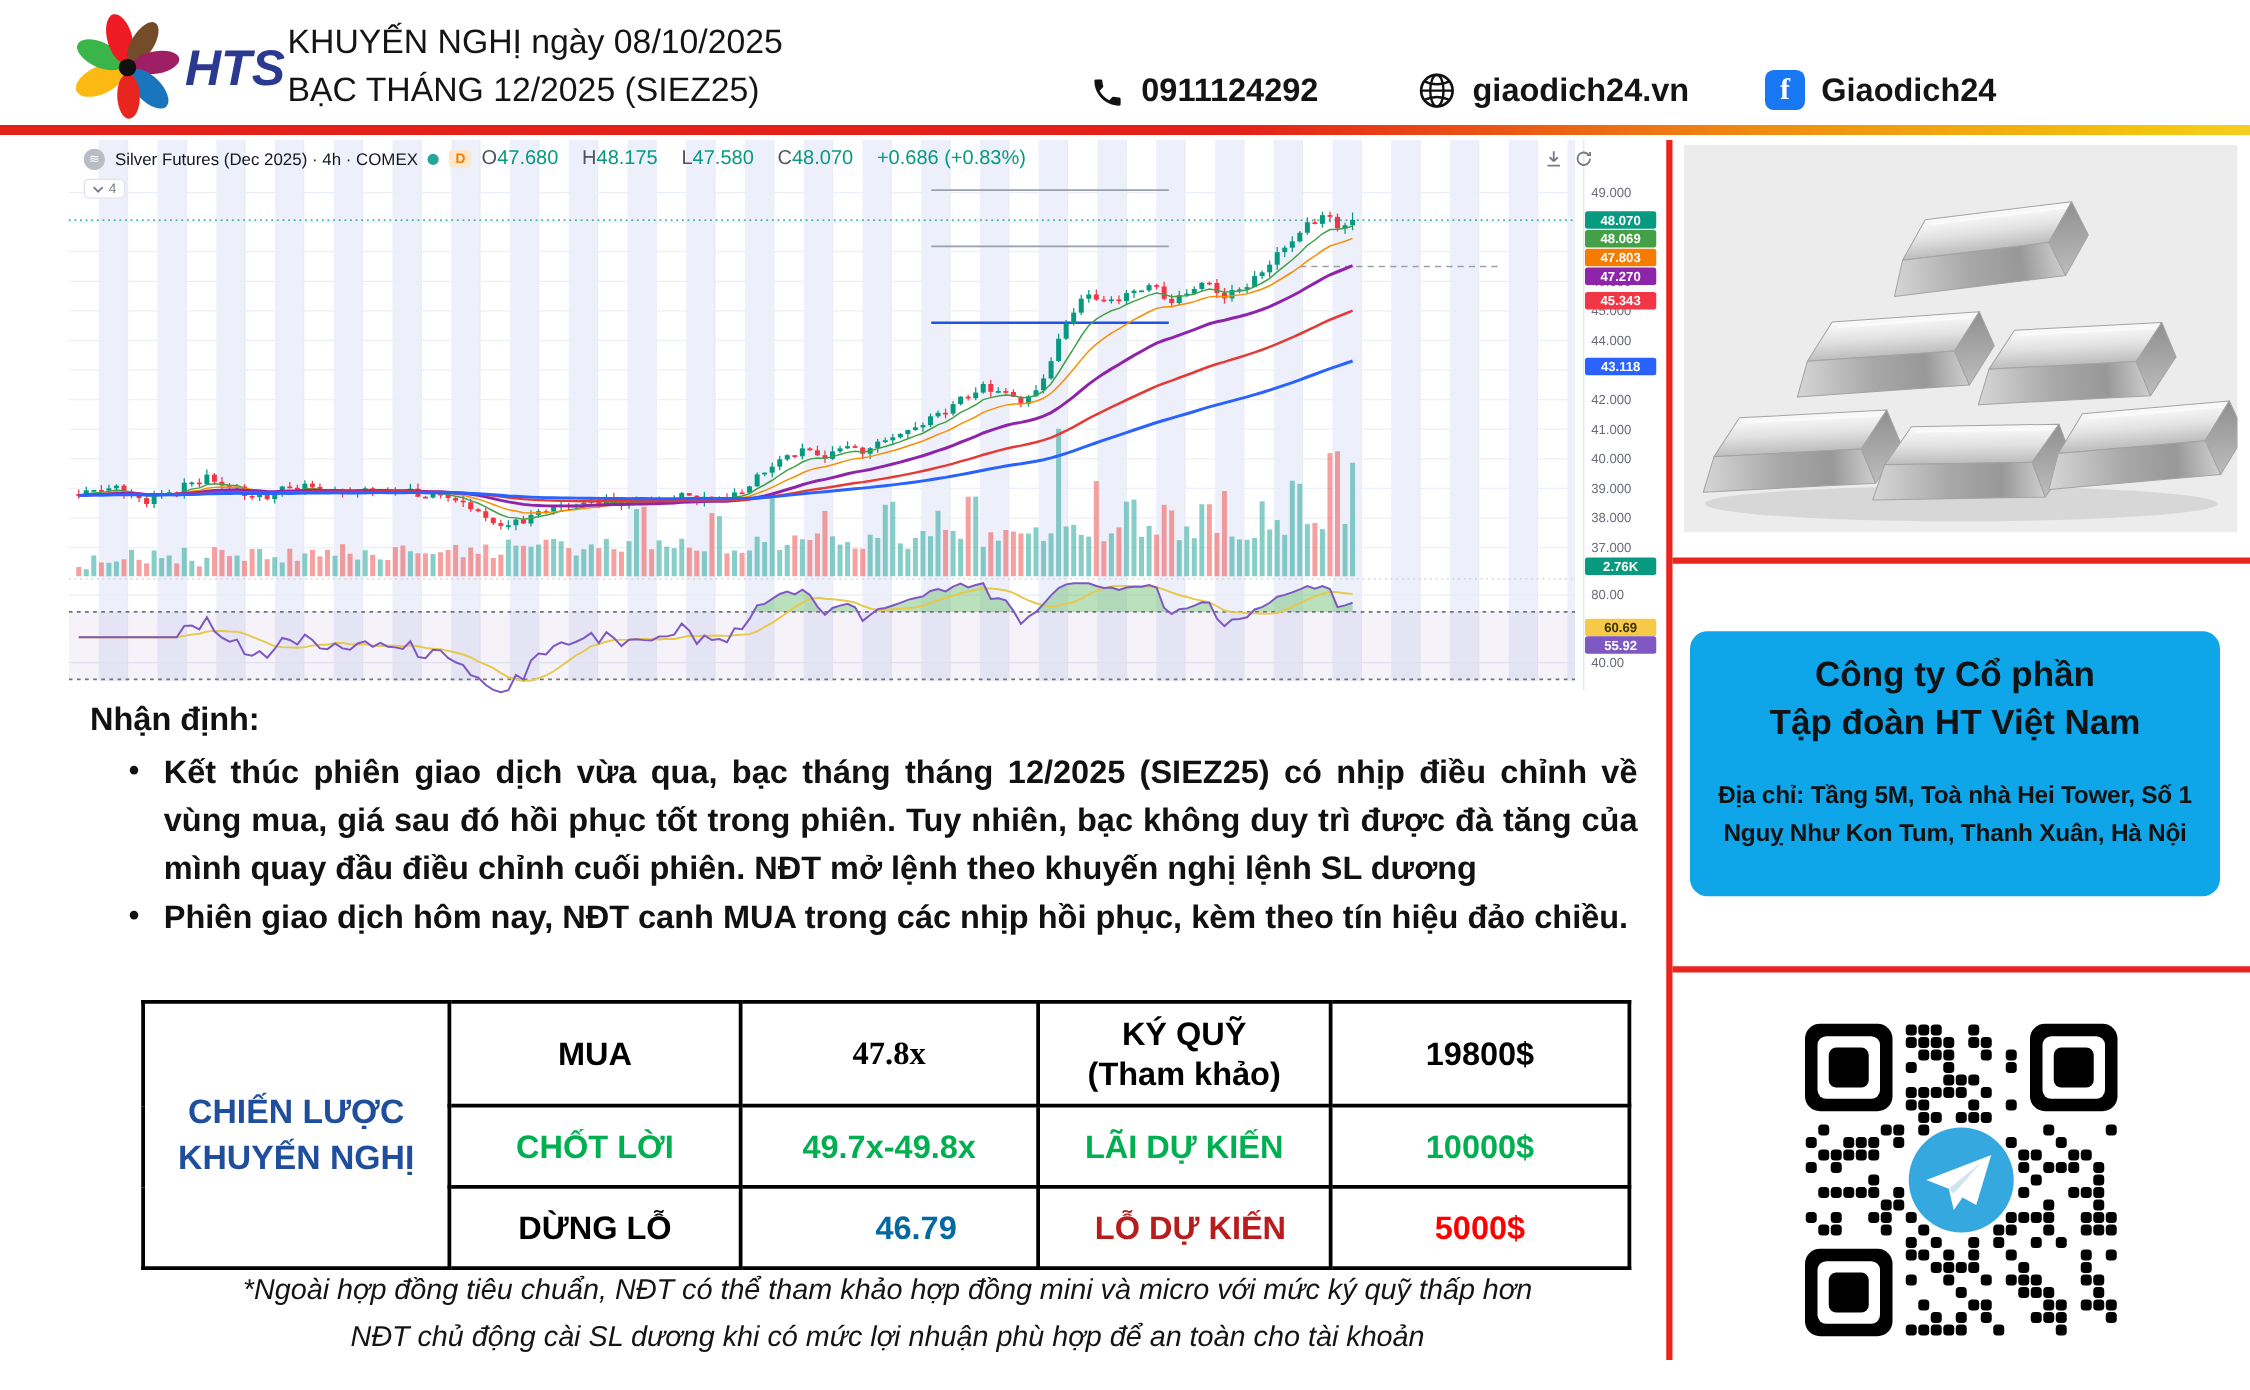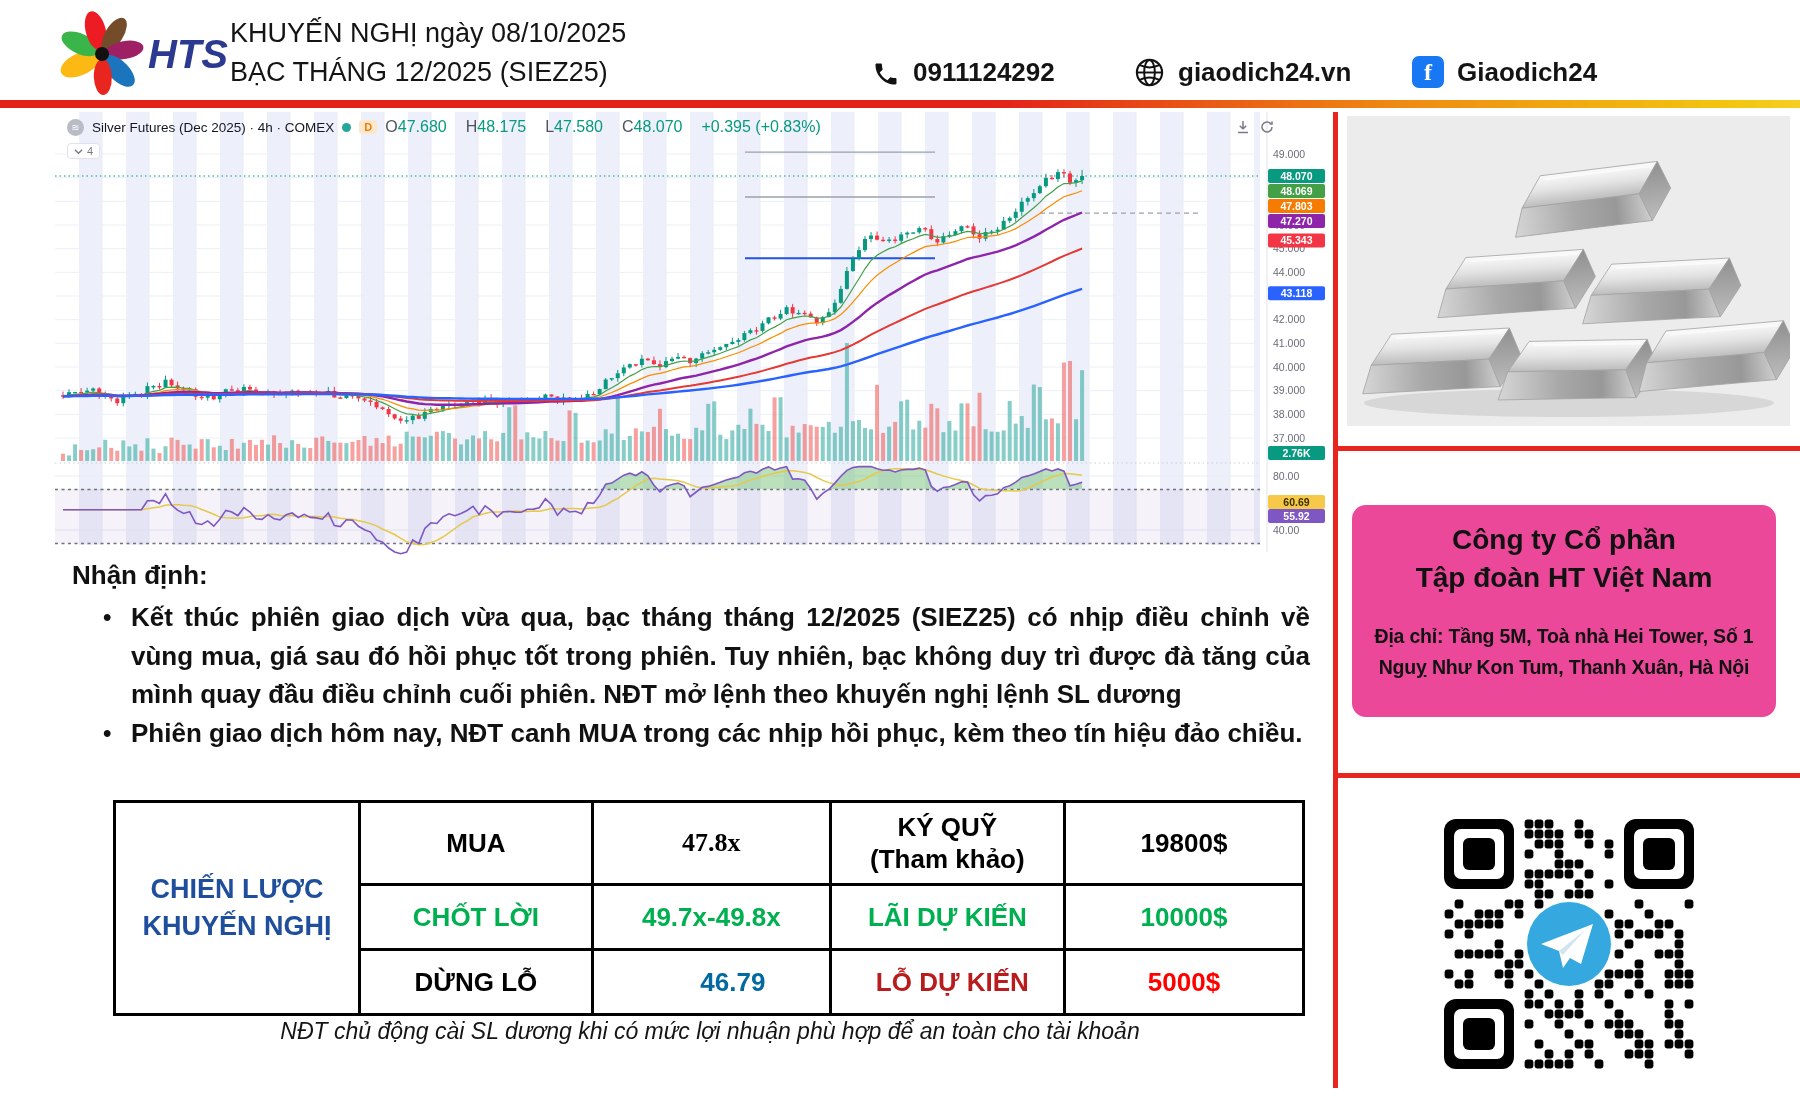--- a/index.html
+++ b/index.html
@@ -24,21 +24,21 @@
   .legend .dchip{background:#fde8cd;color:#f57c00;font-weight:bold;font-size:11px;border-radius:3px;padding:1px 5px;}
   .legend .ohlc span.lab{color:#50535e;}
   .legend .ohlc span.val{color:#089981;}
   .legend .ohlc{display:flex;gap:19px;font-size:16px;}
   .ind-chip{position:absolute;left:12px;top:31px;display:flex;align-items:center;gap:4px;border:1px solid #e0e3eb;background:#fff;border-radius:4px;padding:1px 6px;font-size:11px;color:#787b86;}
   .chart-icons{position:absolute;left:1180px;top:7px;display:flex;gap:8px;color:#787b86;}
   
   .v-red{position:absolute;left:1333px;top:112px;width:5px;height:976px;background:#e8251e;}
   .hr-red{position:absolute;left:1338px;width:462px;height:5px;background:#e8251e;}
   .silver{position:absolute;left:1347px;top:116px;width:443px;height:310px;}
-  .company-card{position:absolute;left:1352px;top:505px;width:424px;height:212px;background:#ec4899;border-radius:14px;
+  .company-card{position:absolute;left:1352px;top:505px;width:424px;height:212px;background:#0ea5e9;border-radius:14px;
                 display:flex;flex-direction:column;align-items:center;box-sizing:border-box;padding-top:16px;}
   .company-name{font-weight:bold;font-size:28px;line-height:38px;text-align:center;color:#121212;}
   .company-addr{margin-top:24px;font-weight:bold;font-size:19.5px;line-height:31px;text-align:center;color:#121212;letter-spacing:-0.2px;white-space:nowrap;}
   .qr{position:absolute;left:1437px;top:812px;width:264px;height:264px;}
   
   .an-head{position:absolute;left:72px;top:560px;font-weight:bold;font-size:26px;color:#111;}
   .an-list{position:absolute;left:95px;top:598px;width:1215px;margin:0;padding:0;list-style:none;
            font-weight:bold;font-size:26px;line-height:38.5px;text-align:justify;color:#111;}
   .an-list li{position:relative;padding-left:36px;}
   .an-list li::before{content:"\2022";position:absolute;left:8px;top:0;font-size:24px;}
@@ -761,21 +761,21 @@
     <div class="legend">
       <span class="sym-icon">≋</span>
       <span id="legend-symbol">Silver Futures (Dec 2025) · 4h · COMEX</span>
       <span class="dot"></span>
       <span class="dchip">D</span>
       <span class="ohlc" id="legend-ohlc">
           <span><span class="lab">O</span><span class="val">47.680</span></span>
           <span><span class="lab">H</span><span class="val">48.175</span></span>
           <span><span class="lab">L</span><span class="val">47.580</span></span>
           <span><span class="lab">C</span><span class="val">48.070</span></span>
-          <span class="val">+0.395 (+0.83%)</span>
+          <span class="val">+0.686 (+0.83%)</span>
         </span>
     </div>
 
     <div class="ind-chip">
       <svg width="9" height="9" viewBox="0 0 10 10">
         <path d="M1 3 L5 7 L9 3" fill="none" stroke="#787b86" stroke-width="1.6"></path>
       </svg>
       <span>4</span>
     </div>
 
@@ -1099,16 +1099,17 @@
             <div class="cell-line">LỖ DỰ KIẾN</div>
           </td>
           <td style="color: rgb(255, 0, 0);">
             <div class="cell-line">5000$</div>
           </td>
         </tr>
       </tbody>
   </table>
 
   <div class="footnote">
+    <div>*Ngoài hợp đồng tiêu chuẩn, NĐT có thể tham khảo hợp đồng mini và micro với mức ký quỹ thấp hơn</div>
     <div>NĐT chủ động cài SL dương khi có mức lợi nhuận phù hợp để an toàn cho tài khoản</div>
   </div>
 
 </div>
 
 </body></html>

